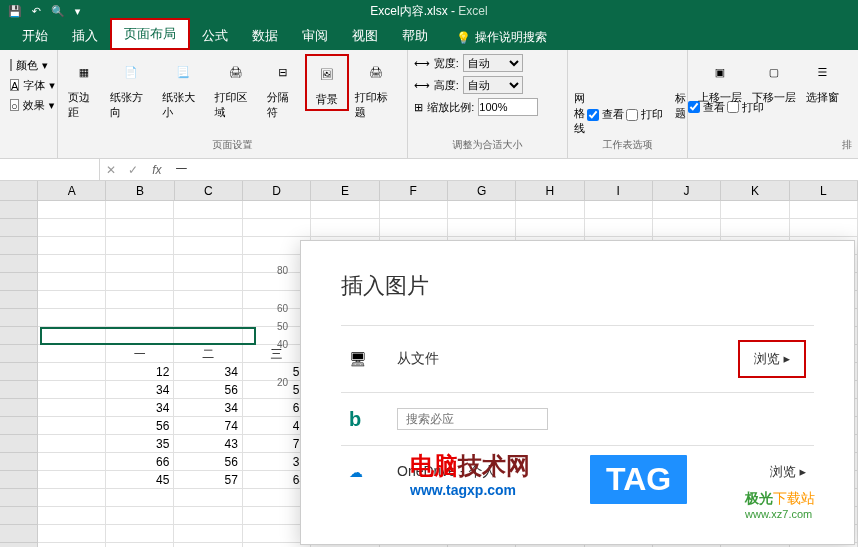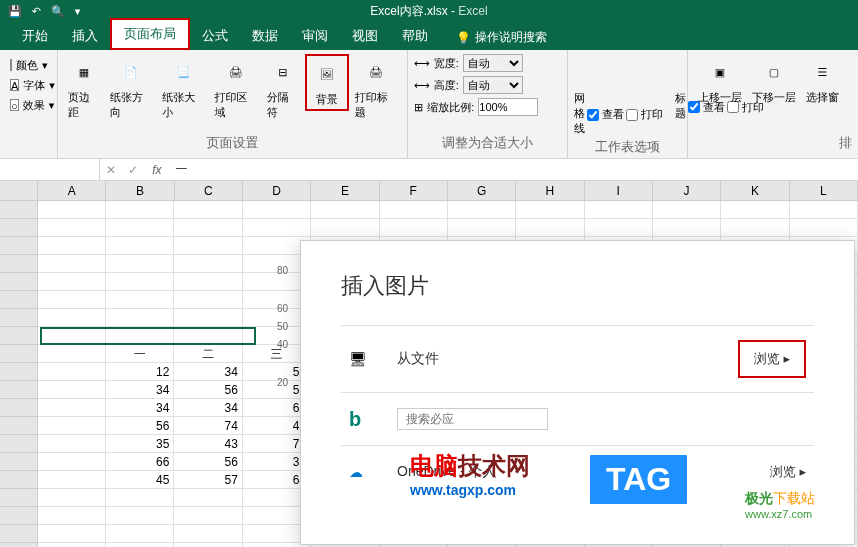--- a/index.html
+++ b/index.html
@@ -11,21 +11,21 @@
 .titlebar .title .dim { color: #c8e0d5; }
 
 .tabs { height: 28px; background: #0a6847; display: flex; align-items: flex-end; padding-left: 10px; gap: 0; }
 .tabs .tab { color: #fff; font-size: 13px; padding: 5px 12px; cursor: pointer; }
 .tabs .tab.active { background: #fff; color: #0a6847; }
 .tabs .highlight-tab { border: 2px solid #c00; }
 .tabs .search { color: #fff; font-size: 12px; margin-left: 8px; display: flex; align-items: center; gap: 4px; padding: 4px 8px; }
 
 .ribbon { height: 109px; background: #f3f3f3; border-bottom: 1px solid #d4d4d4; display: flex; position: relative; }
 .group { border-right: 1px solid #d4d4d4; padding: 4px 6px; display: flex; flex-direction: column; height: 100%; }
-.group-label { font-size: 13px; color: #666; text-align: center; margin-top: auto; padding-bottom: 2px; }
+.group-label { font-size: 10px; color: #666; text-align: center; margin-top: auto; padding-bottom: 2px; }
 .group-body { display: flex; gap: 2px; flex: 1; align-items: flex-start; }
 
 .small-btns { display: flex; flex-direction: column; gap: 2px; font-size: 11px; padding: 2px 4px; }
 .small-btns .row { display: flex; align-items: center; gap: 4px; white-space: nowrap; }
 .sq { width: 12px; height: 12px; border: 1px solid #888; background: #fff; display: inline-block; }
 
 .big-btn { display: flex; flex-direction: column; align-items: center; font-size: 11px; padding: 2px 4px; gap: 2px; cursor: pointer; }
 .big-btn .icon { width: 32px; height: 32px; display: flex; align-items: center; justify-content: center; }
 .big-btn.highlight { border: 2px solid #c00; }
 

